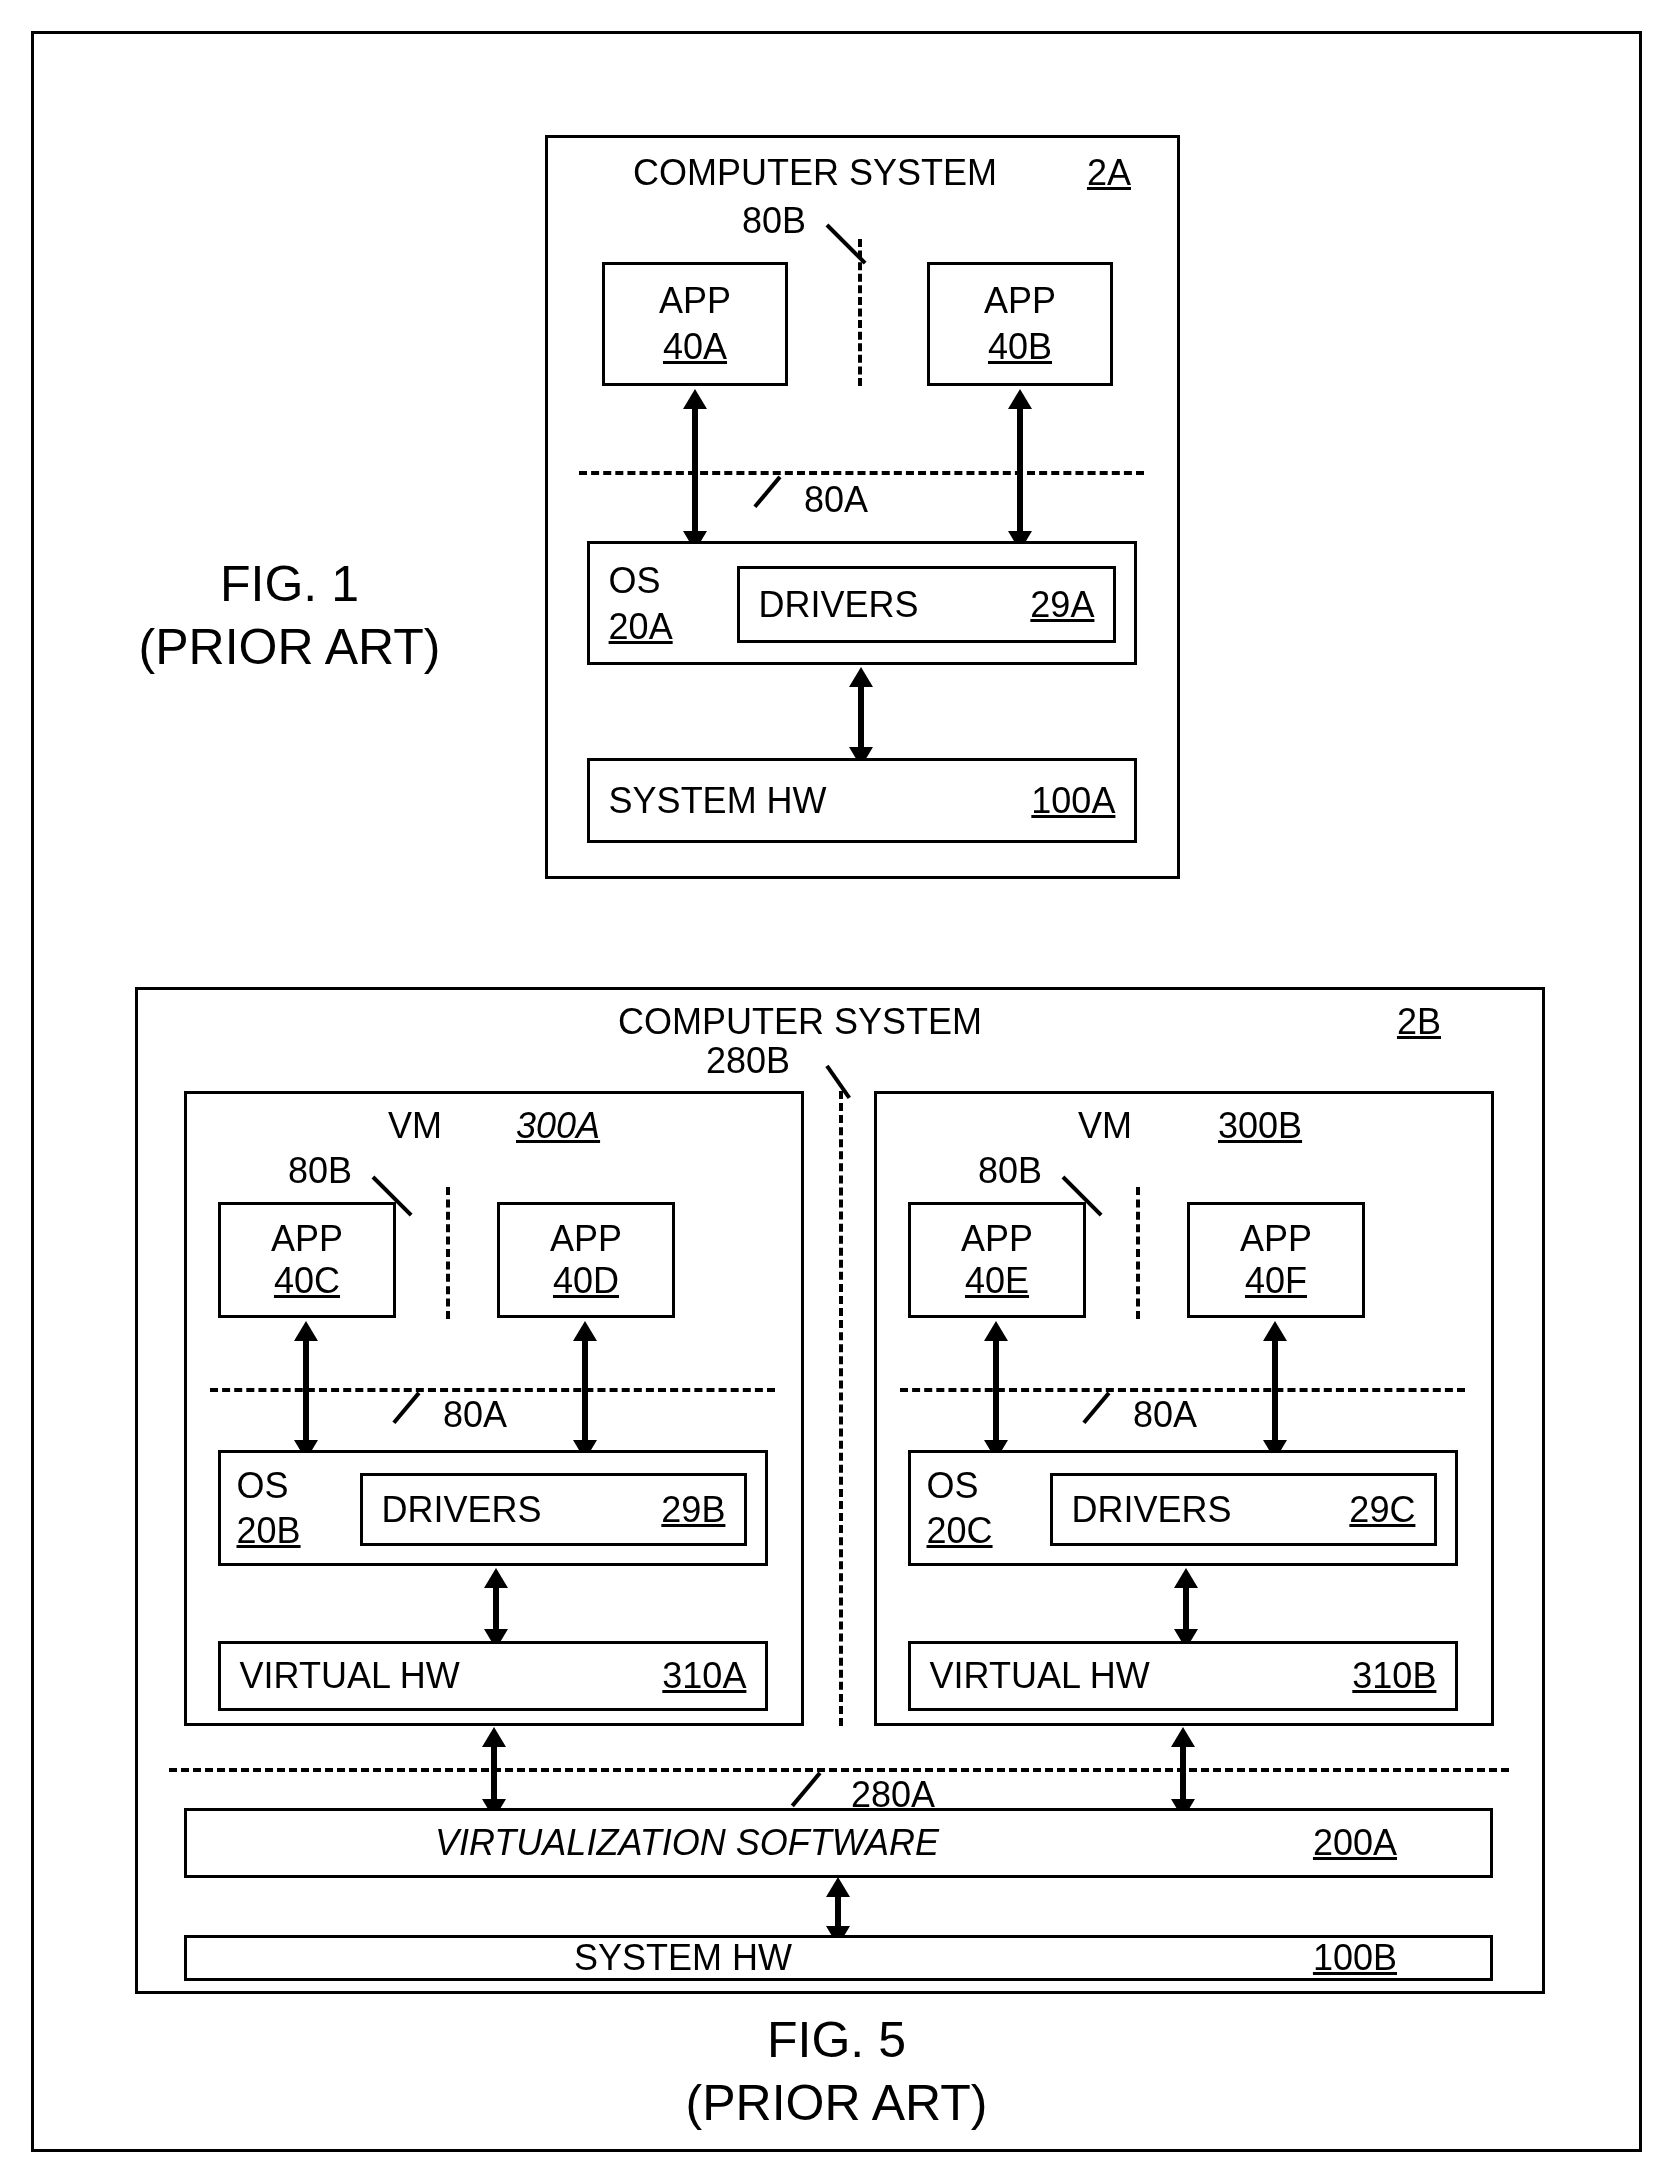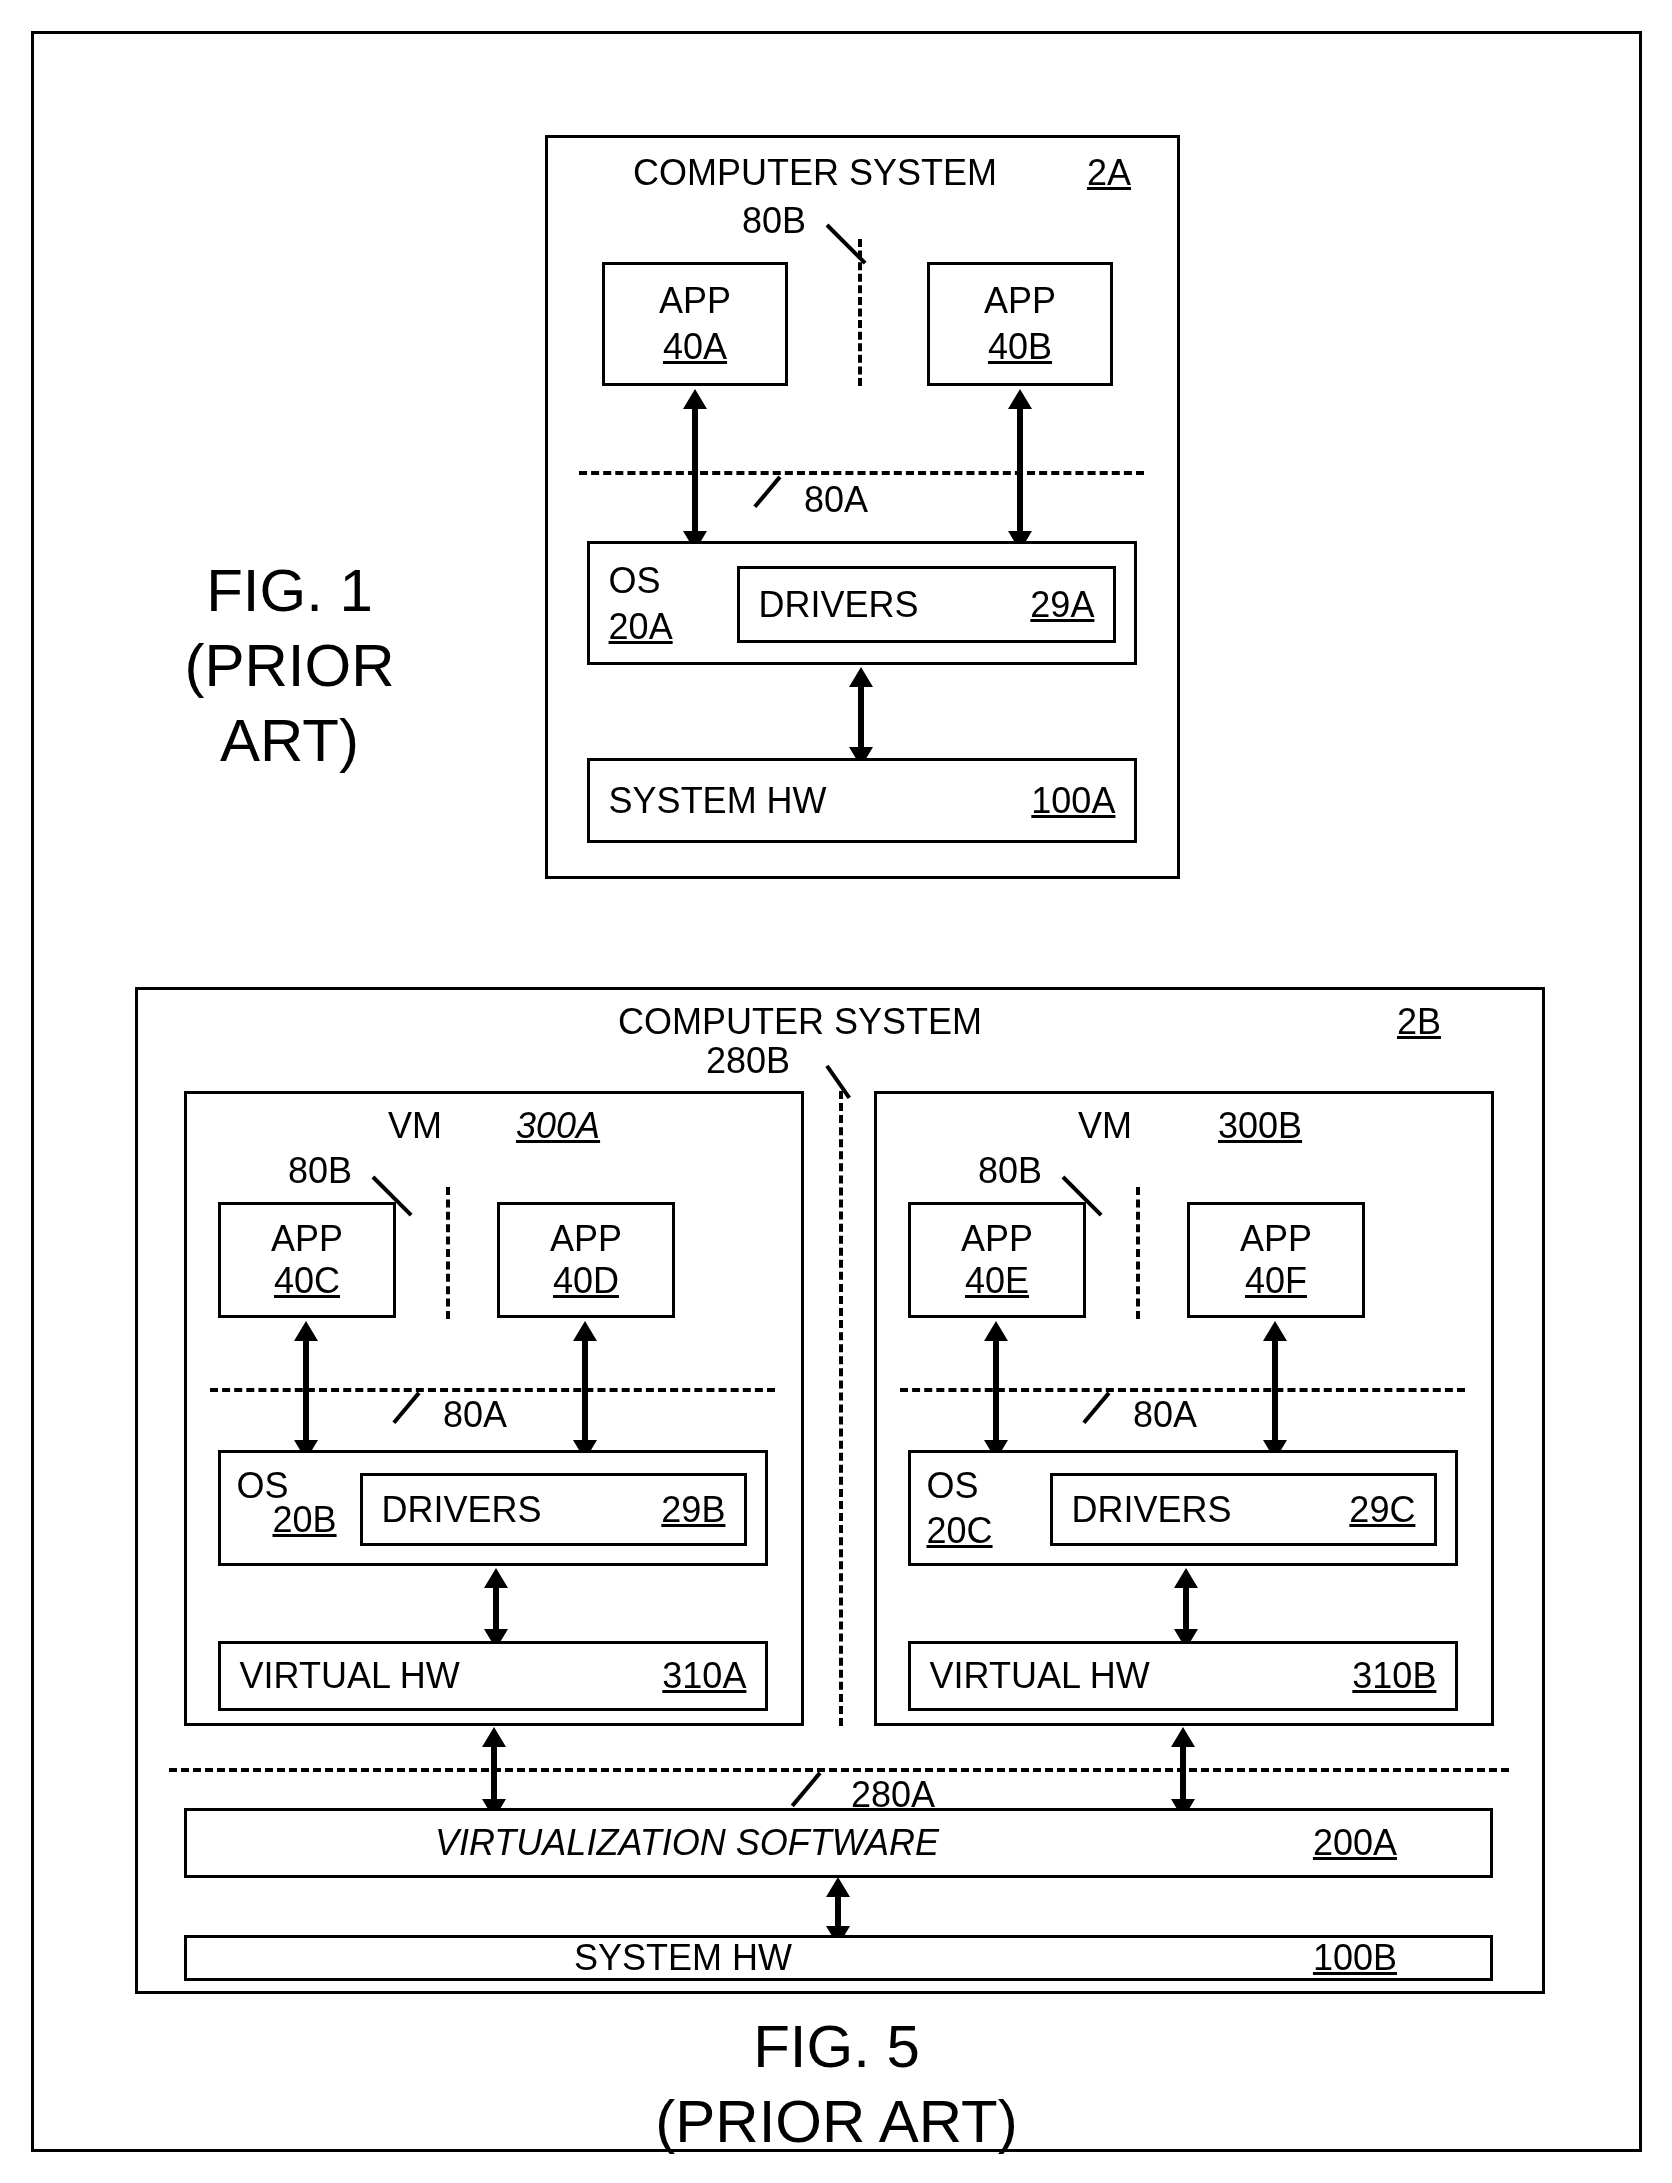--- a/index.html
+++ b/index.html
@@ -26,21 +26,21 @@
   .hdash { border-top: 4.6px dashed #000; height:0; }
   .vdash { border-left: 4.6px dashed #000; width:0; }
   
   .varrow { width: 0; border-left: 6.2px solid #000; }
   .ahead-up, .ahead-down { width:0; height:0; border-left:12.4px solid transparent; border-right:12.4px solid transparent; position:absolute; left:50%; transform:translateX(-50%);}
   .ahead-up { border-bottom:20px solid #000; top:-18.6px; }
   .ahead-down { border-top:20px solid #000; bottom:-18.6px; }
   .varrow-wrap { position:absolute; }
   
   .leader { position:absolute; background:#000; height:3.9px; transform-origin: left center; }
-  .fig-label { font-size:60px; text-align:center; line-height:1.25; }
+  .fig-label { font-size:50px; text-align:center; line-height:1.25; }
 </style>
 </head>
 <body>
 
 <div class="page">
 
   <div class="abs fig-label" style="left:93px; top:519px; width:325px;">
     <div>FIG. 1</div>
     <div>(PRIOR ART)</div>
   </div>
@@ -134,21 +134,21 @@
           <div class="ahead-down"></div>
         </div>
       <div class="varrow-wrap" style="left:395px; top:246px; height:101px;">
           <div class="varrow" style="height:101px;"></div>
           <div class="ahead-up"></div>
           <div class="ahead-down"></div>
         </div>
 
       <div class="abs box" style="left:31px; top:356px; width:550px; height:116px;">
         <div class="abs lbl" style="left:15.5px; top:12.4px;">OS</div>
-        <div class="abs lbl under" style="left:15.5px; top:46px;margin-left:36px;">20B</div>
+        <div class="abs lbl under" style="left:15.5px; top:57px;">20B</div>
         <div class="abs box flexsb" style="left:139px; top:20px; width:387px; height:73px;">
           <span class="lbl">DRIVERS</span>
           <span class="lbl under">29B</span>
         </div>
       </div>
 
       <div class="varrow-wrap" style="left:306px; top:493px; height:43px;">
           <div class="varrow" style="height:43px;"></div>
           <div class="ahead-up"></div>
           <div class="ahead-down"></div>

